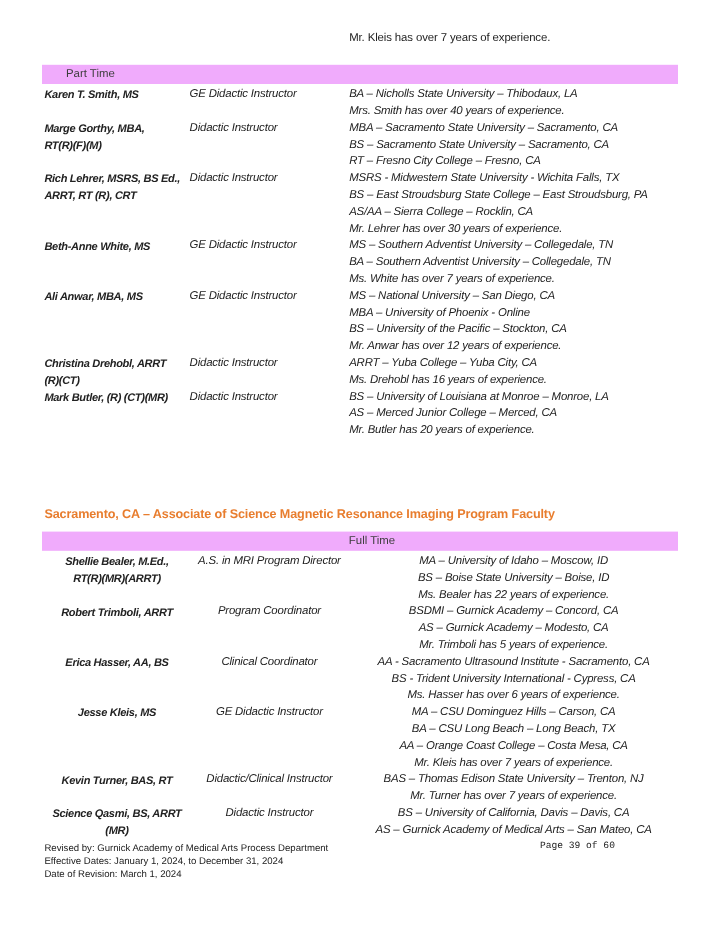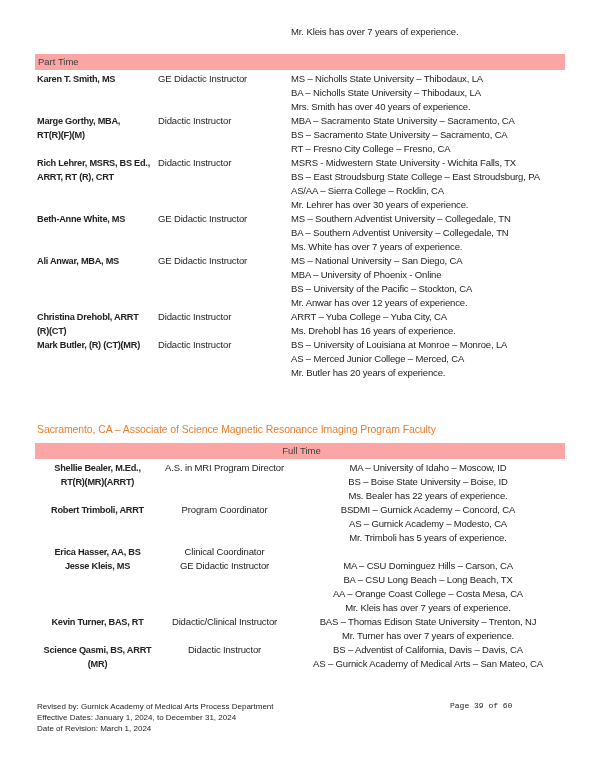--- a/index.html
+++ b/index.html
@@ -8,32 +8,32 @@
     font-family:"Liberation Sans",sans-serif;color:#222;overflow:hidden;
   }
   .topnote{
     position:absolute;left:291px;top:26px;
     font-size:9.5px;letter-spacing:-0.1px;color:#222;white-space:nowrap;
   }
   .faculty-section{position:absolute;left:35px;width:530px;}
   .s0{top:54px;}
   .s1{top:443px;text-align:center;}
   .band{
-    height:16px;line-height:16px;background:#fca5a5;
-    padding-left:3px;font-size:9.5px;color:#3d3d3d;
-  }
-  .rows{padding-top:2px;}
+    height:16px;line-height:16px;background:#f0abfc;
+    padding-left:20px;font-size:9.5px;color:#3d3d3d;
+  }
+  .rows{padding-top:2px;font-style:italic;}
   .frow{display:grid;grid-template-columns:123px 133px 274px;align-items:start;}
   .cell{font-size:9.5px;line-height:14px;letter-spacing:-0.15px;}
   .cell.name{font-weight:bold;padding-left:2px;font-size:9.2px;letter-spacing:-0.25px;}
   .nline,.eline{white-space:nowrap;}
   .cell.title{white-space:nowrap;}
   .heading{
     position:absolute;left:37px;top:423px;margin:0;
-    font-size:10.5px;font-weight:normal;color:#e87d2e;white-space:nowrap;letter-spacing:-0.1px;
+    font-size:10.5px;font-weight:bold;color:#e87d2e;white-space:nowrap;letter-spacing:-0.1px;
   }
   .footer{
     position:absolute;left:37px;top:701px;
     font-size:8px;line-height:11px;color:#222;
   }
   .pagenum{
     position:absolute;left:450px;top:701px;
     font-size:8px;color:#222;white-space:nowrap;font-family:Liberation Mono, monospace;
   }
 </style>
@@ -46,21 +46,20 @@
 
   <section class="faculty-section s0">
     <div class="band">Part Time</div>
     <div class="rows">
         <div class="frow">
           <div class="cell name">
             <div class="nline">Karen T. Smith, MS</div>
           </div>
           <div class="cell title">GE Didactic Instructor</div>
           <div class="cell edu">
-            <div class="eline">MS – Nicholls State University – Thibodaux, LA</div>
             <div class="eline">BA – Nicholls State University – Thibodaux, LA</div>
             <div class="eline">Mrs. Smith has over 40 years of experience.</div>
           </div>
         </div>
         <div class="frow">
           <div class="cell name">
             <div class="nline">Marge Gorthy, MBA,</div>
             <div class="nline">RT(R)(F)(M)</div>
           </div>
           <div class="cell title">Didactic Instructor</div>
@@ -157,20 +156,25 @@
             <div class="eline">BSDMI – Gurnick Academy – Concord, CA</div>
             <div class="eline">AS – Gurnick Academy – Modesto, CA</div>
             <div class="eline">Mr. Trimboli has 5 years of experience.</div>
           </div>
         </div>
         <div class="frow">
           <div class="cell name">
             <div class="nline">Erica Hasser, AA, BS</div>
           </div>
           <div class="cell title">Clinical Coordinator</div>
+          <div class="cell edu">
+            <div class="eline">AA - Sacramento Ultrasound Institute - Sacramento, CA</div>
+            <div class="eline">BS - Trident University International - Cypress, CA</div>
+            <div class="eline">Ms. Hasser has over 6 years of experience.</div>
+          </div>
         </div>
         <div class="frow">
           <div class="cell name">
             <div class="nline">Jesse Kleis, MS</div>
           </div>
           <div class="cell title">GE Didactic Instructor</div>
           <div class="cell edu">
             <div class="eline">MA – CSU Dominguez Hills – Carson, CA</div>
             <div class="eline">BA – CSU Long Beach – Long Beach, TX</div>
             <div class="eline">AA – Orange Coast College – Costa Mesa, CA</div>
@@ -187,21 +191,21 @@
             <div class="eline">Mr. Turner has over 7 years of experience.</div>
           </div>
         </div>
         <div class="frow">
           <div class="cell name">
             <div class="nline">Science Qasmi, BS, ARRT</div>
             <div class="nline">(MR)</div>
           </div>
           <div class="cell title">Didactic Instructor</div>
           <div class="cell edu">
-            <div class="eline">BS – Adventist of California, Davis – Davis, CA</div>
+            <div class="eline">BS – University of California, Davis – Davis, CA</div>
             <div class="eline">AS – Gurnick Academy of Medical Arts – San Mateo, CA</div>
           </div>
         </div>
       </div>
   </section>
 
   <div class="footer">
     <div>Revised by: Gurnick Academy of Medical Arts Process Department</div>
     <div>Effective Dates: January 1, 2024, to December 31, 2024</div>
     <div>Date of Revision: March 1, 2024</div>

